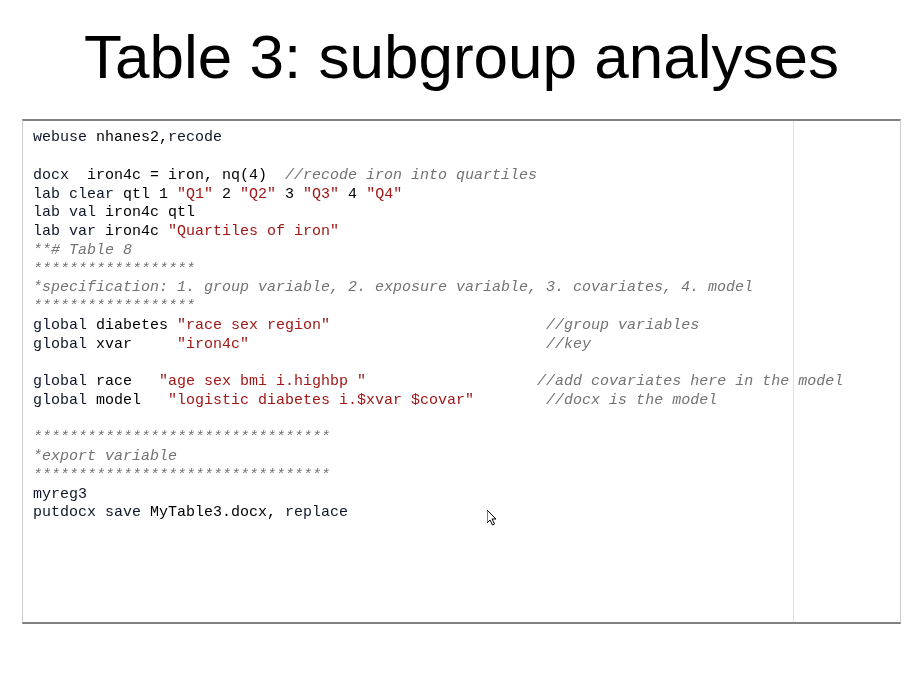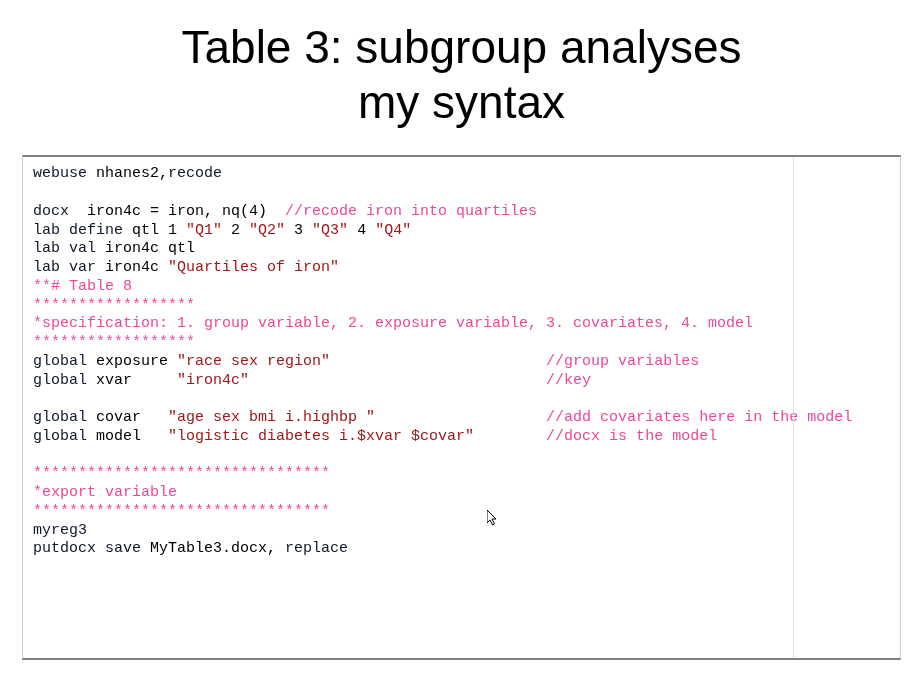--- a/index.html
+++ b/index.html
@@ -8,21 +8,21 @@
       box-sizing: border-box;
     }
     body {
       width: 923px;
       height: 688px;
       background: #ffffff;
       font-family: Arial, sans-serif;
       overflow: hidden;
     }
     .slide-title {
-      font-size: 46px;
+      font-size: 62px;
       font-weight: normal;
       text-align: center;
       color: #000000;
       padding: 20px 0 10px 0;
       line-height: 1.2;
     }
     .code-editor {
       border-top: 2px solid #808080;
       border-bottom: 2px solid #808080;
       border-left: 1px solid #cccccc;
@@ -40,59 +40,58 @@
       position: absolute;
       top: 0;
       bottom: 0;
       left: 770px;
       width: 1px;
       background: #e0e0e0;
     }
     .cmd { color: #0f172a; } 
     .txt { color: #000000; } 
     .str { color: #a01818; } 
-    .com { color: #ec4899; } 
+    .com { color: #737373; font-style: italic; } 
     pre {
       font-family: inherit;
       white-space: pre;
       margin: 0;
     }
     .cursor {
       position: absolute;
       left: 487px;
       top: 510px;
       font-size: 14px;
       color: #000;
       pointer-events: none;
     }
   </style>
 </head>
 <body>
 
 <div class="slide-title">
   <span>Table 3: subgroup analyses</span><br>
-  <span>my syntax</span>
 </div>
 
 <div class="code-editor">
   <div class="vline"></div>
 <pre><span class="cmd">webuse </span><span class="txt">nhanes2,</span><span class="cmd">recode</span>
 
 <span class="cmd">docx  </span><span class="txt">iron4c = iron, nq(4)  </span><span class="com">//recode iron into quartiles</span>
-<span class="cmd">lab define </span><span class="txt">qtl 1 </span><span class="str">"Q1"</span><span class="txt"> 2 </span><span class="str">"Q2"</span><span class="txt"> 3 </span><span class="str">"Q3"</span><span class="txt"> 4 </span><span class="str">"Q4"</span>
+<span class="cmd">lab clear </span><span class="txt">qtl 1 </span><span class="str">"Q1"</span><span class="txt"> 2 </span><span class="str">"Q2"</span><span class="txt"> 3 </span><span class="str">"Q3"</span><span class="txt"> 4 </span><span class="str">"Q4"</span>
 <span class="cmd">lab val </span><span class="txt">iron4c qtl</span>
 <span class="cmd">lab var </span><span class="txt">iron4c </span><span class="str">"Quartiles of iron"</span>
 <span class="com">**# Table 8</span>
 <span class="com">******************</span>
 <span class="com">*specification: 1. group variable, 2. exposure variable, 3. covariates, 4. model</span>
 <span class="com">******************</span>
-<span class="cmd">global </span><span class="txt">exposure </span><span class="str">"race sex region"</span><span>                        </span><span class="com">//group variables</span>
+<span class="cmd">global </span><span class="txt">diabetes </span><span class="str">"race sex region"</span><span>                        </span><span class="com">//group variables</span>
 <span class="cmd">global </span><span class="txt">xvar     </span><span class="str">"iron4c"</span><span>                                 </span><span class="com">//key</span>
 
-<span class="cmd">global </span><span class="txt">covar   </span><span class="str">"age sex bmi i.highbp "</span><span>                   </span><span class="com">//add covariates here in the model</span>
+<span class="cmd">global </span><span class="txt">race   </span><span class="str">"age sex bmi i.highbp "</span><span>                   </span><span class="com">//add covariates here in the model</span>
 <span class="cmd">global </span><span class="txt">model   </span><span class="str">"logistic diabetes i.$xvar $covar"</span><span>        </span><span class="com">//docx is the model</span>
 
 <span class="com">*********************************</span>
 <span class="com">*export variable</span>
 <span class="com">*********************************</span>
 <span class="cmd">myreg3</span>
 <span class="cmd">putdocx save </span><span class="txt">MyTable3.docx, </span><span class="cmd">replace</span></pre>
 </div>
 
 <div class="cursor">

